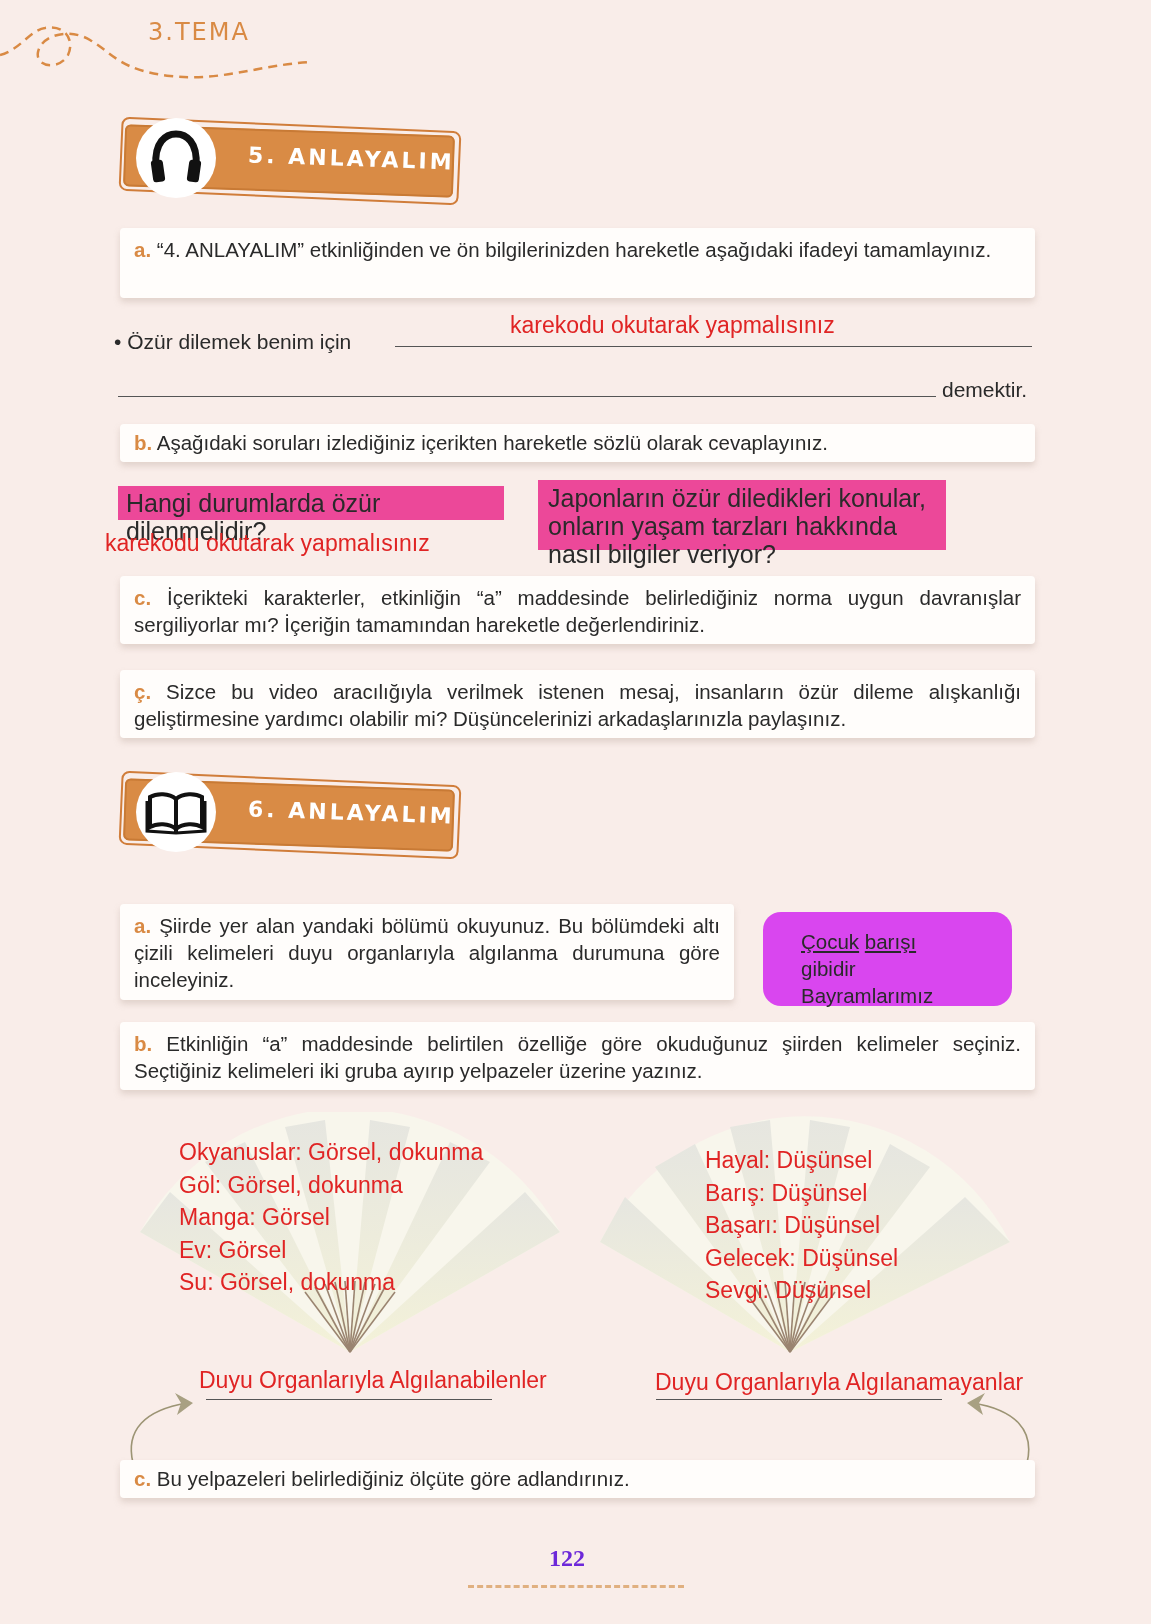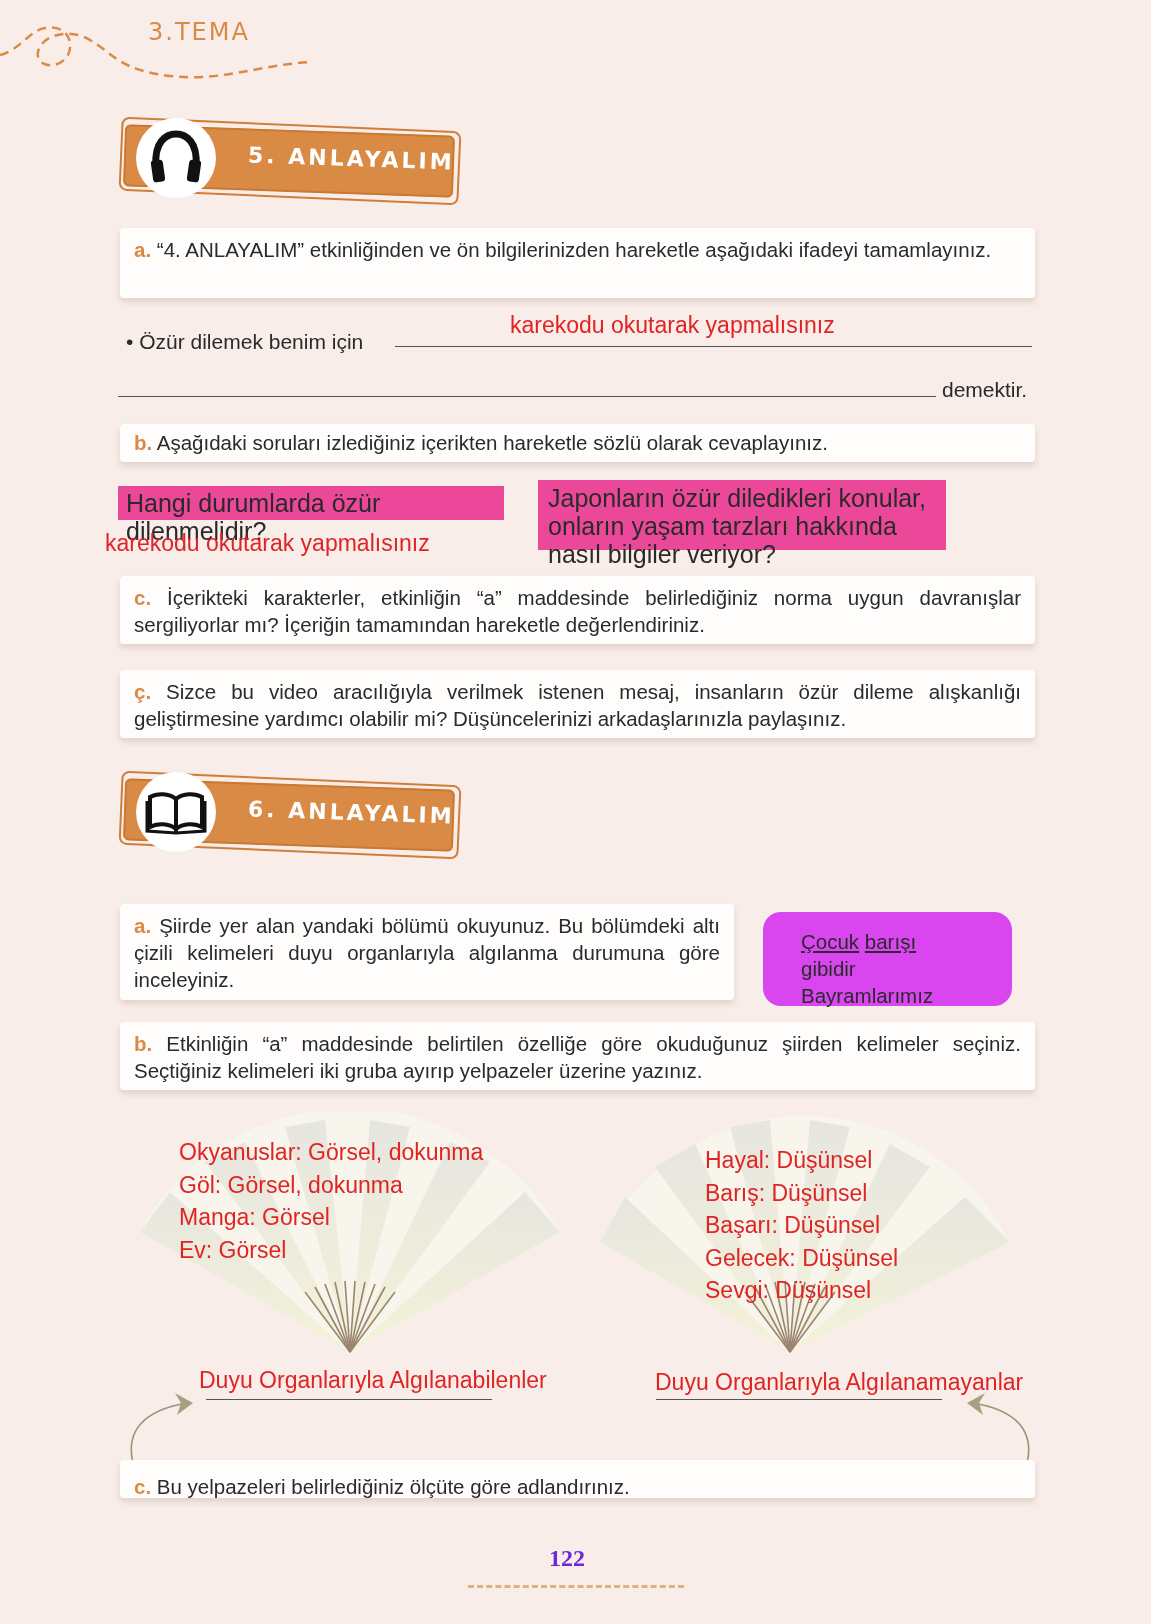--- a/index.html
+++ b/index.html
@@ -73,21 +73,21 @@
       <rect x="42" y="32" width="12" height="22" rx="3" fill="#111" transform="rotate(8 48 43)"></rect>
     </svg>
   </div>
   <div class="label">5. ANLAYALIM</div>
 </div>
 
 <div class="abs card" style="left:120px;top:228px;width:915px;height:70px;">
   <span class="letter">a.</span>
   <span>“4. ANLAYALIM” etkinliğinden ve ön bilgilerinizden hareketle aşağıdaki ifadeyi tamamlayınız.</span>
 </div>
-<div class="abs" style="left:126px;top:330px;font-size:21px;">• Özür dilemek benim için</div>
+<div class="abs" style="left:114px;top:330px;font-size:21px;">• Özür dilemek benim için</div>
 <div class="abs answer" style="left:510px;top:312px;">karekodu okutarak yapmalısınız</div>
 <div class="abs line" style="left:395px;top:346px;width:637px;"></div>
 <div class="abs line" style="left:118px;top:396px;width:818px;"></div>
 <div class="abs" style="left:942px;top:378px;font-size:21px;">demektir.</div>
 
 <div class="abs card" style="left:120px;top:424px;width:915px;height:38px;padding-top:5px;">
   <span class="letter">b.</span>
   <span>Aşağıdaki soruları izlediğiniz içerikten hareketle sözlü olarak cevaplayınız.</span>
 </div>
 <div class="abs qbox" style="left:118px;top:486px;width:386px;height:34px;padding-top:3px;">Hangi durumlarda özür dilenmelidir?</div>
@@ -160,20 +160,21 @@
       <line x1="220" y1="240" x2="245" y2="172"></line>
       <line x1="220" y1="240" x2="255" y2="175"></line>
     <line x1="220" y1="240" x2="265" y2="180"></line>
   </g>
 </svg>
 <div class="abs fan-list" style="left:179px;top:1136px;">
   <div>Okyanuslar: Görsel, dokunma</div>
   <div>Göl: Görsel, dokunma</div>
   <div>Manga: Görsel</div>
   <div>Ev: Görsel</div>
+  <div>Su: Görsel, dokunma</div>
 </div>
 
 <svg class="abs" style="left:590px;top:1112px" width="440" height="250" viewBox="0 0 440 250">
   <path d="M200,240 L10,130 A230,230 0 0 1 420,130 Z" fill="#f8f6ec"></path>
   <g fill="url(#fg1)">
     <path d="M200,240 L10,130 L35,85 Z"></path>
       <path d="M200,240 L65,55 L105,32 Z"></path>
       <path d="M200,240 L140,15 L180,8 Z"></path>
     <path d="M200,240 L220,8 L260,15 Z"></path>
       <path d="M200,240 L300,32 L340,55 Z"></path>
@@ -207,19 +208,19 @@
 
 <svg class="abs" style="left:125px;top:1385px" width="80" height="80" viewBox="0 0 80 80">
   <path d="M8,78 C0,45 20,25 62,18" fill="none" stroke="#9c9474" stroke-width="1.6"></path>
   <path d="M50,8 L68,18 L52,30 L56,18 Z" fill="#a8a082"></path>
 </svg>
 <svg class="abs" style="left:955px;top:1385px" width="80" height="80" viewBox="0 0 80 80">
   <path d="M72,78 C80,45 60,25 18,18" fill="none" stroke="#9c9474" stroke-width="1.6"></path>
   <path d="M30,8 L12,18 L28,30 L24,18 Z" fill="#a8a082"></path>
 </svg>
 
-<div class="abs card" style="left:120px;top:1460px;width:915px;height:38px;padding-top:13px;">
+<div class="abs card" style="left:120px;top:1460px;width:915px;height:38px;padding-top:5px;">
   <span class="letter">c.</span>
   <span>Bu yelpazeleri belirlediğiniz ölçüte göre adlandırınız.</span>
 </div>
 
 <div class="abs pageno" style="left:549px;top:1545px;">122</div>
 <div class="abs" style="left:468px;top:1585px;width:216px;border-top:3px dashed #e0b080;"></div>
 
 </body></html>

